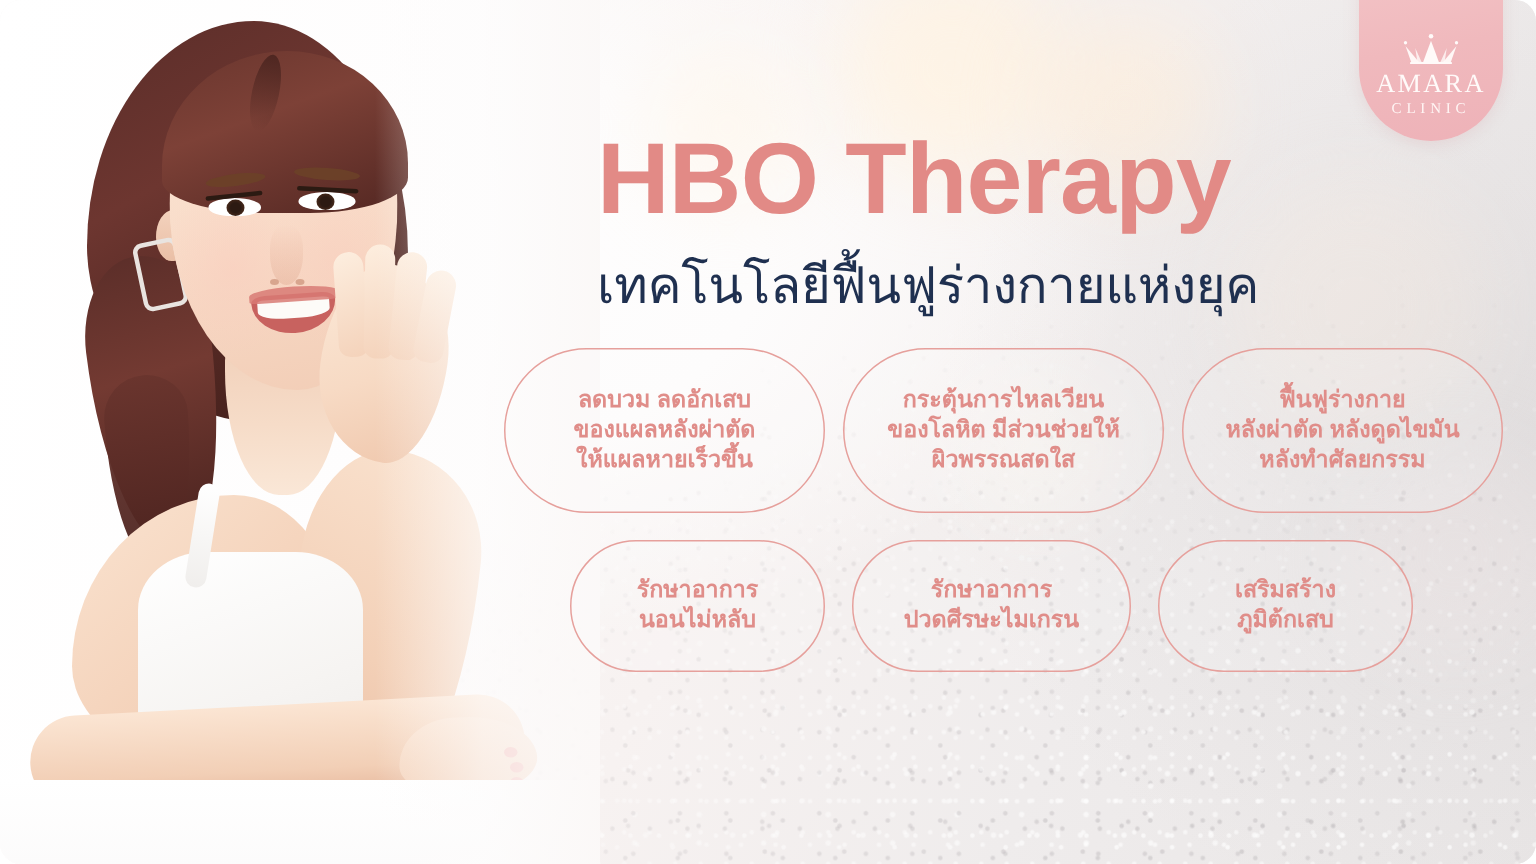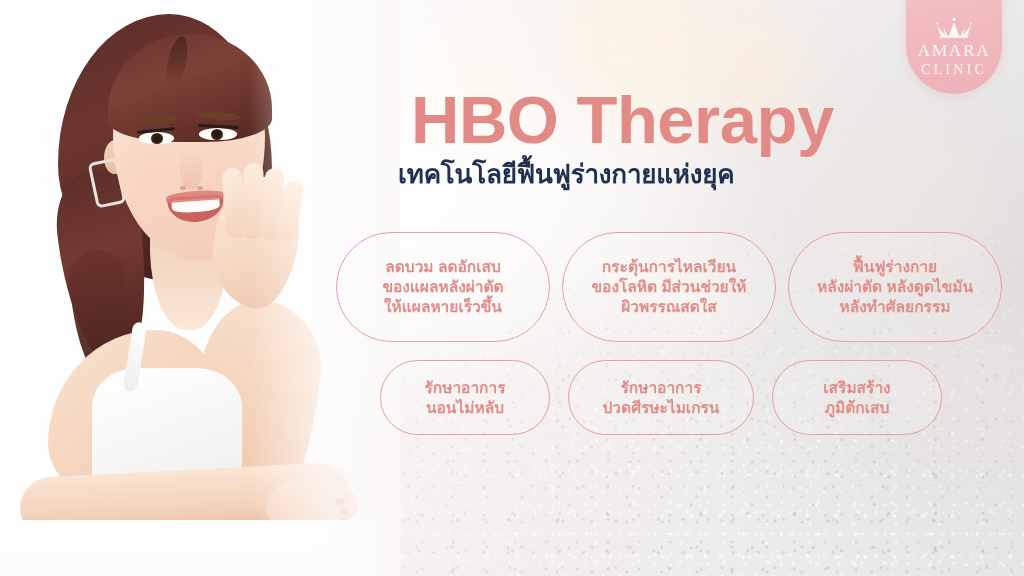--- a/index.html
+++ b/index.html
@@ -10,20 +10,21 @@
     overflow: hidden;
     font-family: "Liberation Sans", "DejaVu Sans", sans-serif;
   }
 
   #banner {
     position: relative;
     width: 1024px;
     height: 576px;
     background: #f4f2f1;
     overflow: hidden;
+    border-radius: 14px;
   }
 
   
   .bg-base {
     position: absolute; inset: 0;
     background:
       radial-gradient(ellipse 70% 60% at 18% 30%, #ffffff 0%, #fdfcfc 45%, rgba(253,251,251,0) 80%),
       linear-gradient(115deg, #ffffff 0%, #fbf7f6 28%, #f7f2f1 50%, #efecec 72%, #e9e6e6 100%);
   }
 
@@ -251,44 +252,43 @@
     align-items: center; justify-content: flex-end;
     padding-bottom: 16px;
     box-shadow: 0 2px 10px rgba(210,160,165,.25);
   }
   .logo-crown { width: 46px; height: 22px; margin-bottom: 3px; }
   .logo-name {
     color: #fffaf9; font-size: 17.5px; letter-spacing: 1.6px;
     font-family: "Liberation Serif","DejaVu Serif",serif; line-height: 1;
   }
   .logo-sub {
-    color: #fff6f5; font-size: 14px; letter-spacing: 3.2px;
+    color: #fff6f5; font-size: 10px; letter-spacing: 3.2px;
     font-family: "Liberation Serif","DejaVu Serif",serif; margin-top: 3px;
   }
 
   
   .headline {
     position: absolute;
     left: 398px; top: 88px;
     width: 520px;
   }
   .title {
     font-size: 67px;
     line-height: .96;
     font-weight: 700;
     color: #e28a86;
     letter-spacing: -.5px;
     white-space: nowrap;
-    margin-left: 13px;
   }
   .subtitle {
-    margin-top: 8px;
-    font-size: 26px;
+    margin-top: 20px;
+    font-size: 34px;
     line-height: 1.12;
-    font-weight: 700;
+    font-weight: 400;
     color: #1f3050;
     letter-spacing: -.2px;
     white-space: nowrap;
   }
 
   
   .pills {
     position: absolute;
     left: 336px; top: 232px;
     width: 676px;
@@ -302,21 +302,21 @@
     color: #e08d89;
     text-align: center;
     display: flex;
     align-items: center;
     justify-content: center;
     background: rgba(255,255,255,.14);
     line-height: 1.28;
     font-weight: 600;
   }
   .pill-row.row1 .pill { width: 214px; height: 110px; font-size: 15.5px; }
-  .pill-row.row2 .pill { width: 170px; height: 75px;  font-size: 15.5px; }
+  .pill-row.row2 .pill { width: 170px; height: 88px;  font-size: 15.5px; }
   .pill-row.row2 .pill.wide { width: 186px; }
   .pill-text { padding: 0 10px; white-space: pre-line; }
 </style>
 </head>
 <body>
 
 <div id="banner">
 
   <div class="bg-base"></div>
 

